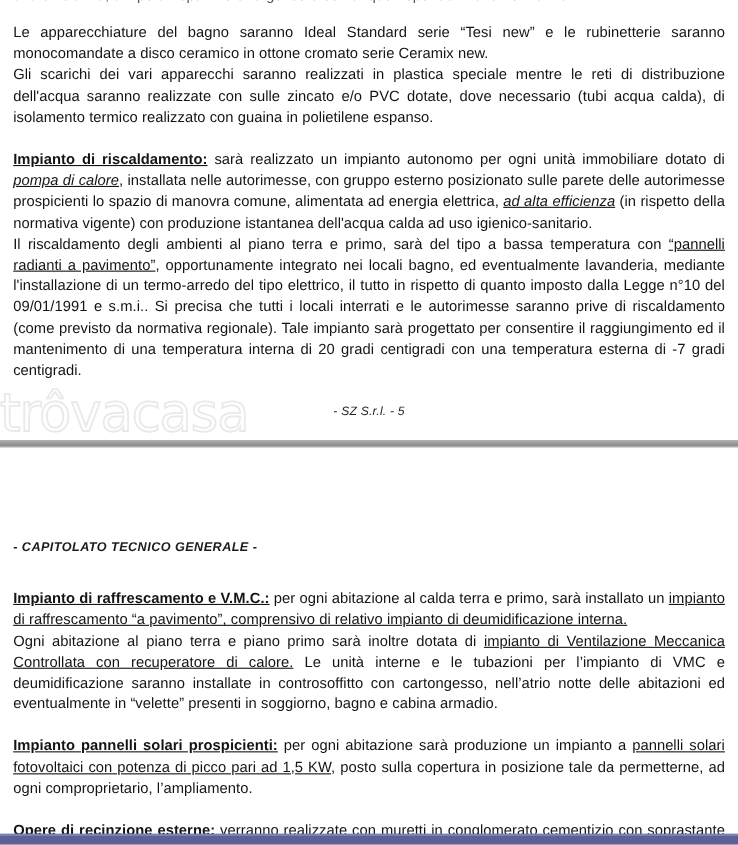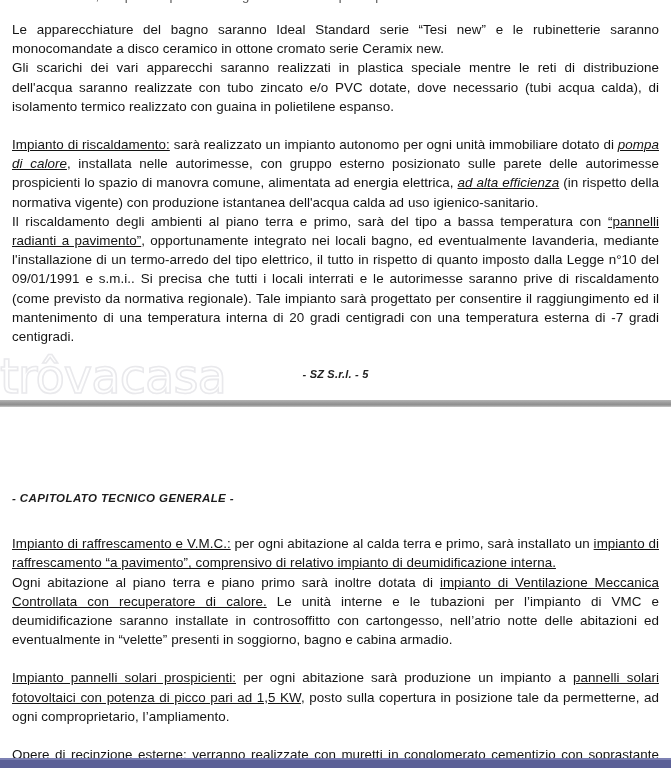--- a/index.html
+++ b/index.html
@@ -60,38 +60,38 @@
 
   p.body-par + p.body-par {
     margin-top: 0;
   }
 
   .par-gap {
     height: 19px;
   }
 
   .b-u {
-    font-weight: normal;
+    font-weight: bold;
     text-decoration: underline;
   }
   .i-u {
     font-style: italic;
     text-decoration: underline;
   }
   .u {
     text-decoration: underline;
   }
 
   
   .page-footer {
     margin-top: 22px;
     text-align: center;
     font-size: 11px;
     font-style: italic;
-    font-weight: bold;
+    font-weight: normal;
     color: #222;
     letter-spacing: 0.2px;
   }
 
   
   .watermark {
     position: absolute;
     left: 0;
     right: 0;
     top: 352px;
@@ -154,21 +154,21 @@
   <div class="page" style="padding-top:0;">
 
     <div class="clipped-line">
       <span class="ghost">alta efficienza, di tipo a risparmio energetico e comunque rispondenti alle normative.</span>
     </div>
 
     <div style="height:12px;"></div>
 
     <p class="body-par">Le apparecchiature del bagno saranno Ideal Standard serie “Tesi new” e le rubinetterie saranno monocomandate a disco ceramico in ottone cromato serie Ceramix new.</p>
 
-    <p class="body-par">Gli scarichi dei vari apparecchi saranno realizzati in plastica speciale mentre le reti di distribuzione dell'acqua saranno realizzate con tubo zincato e/o PVC dotate, dove necessario (tubi acqua calda), di isolamento termico realizzato con guaina in polietilene espanso.</p>
+    <p class="body-par">Gli scarichi dei vari apparecchi saranno realizzati in plastica speciale mentre le reti di distribuzione dell'acqua saranno realizzate con sulle zincato e/o PVC dotate, dove necessario (tubi acqua calda), di isolamento termico realizzato con guaina in polietilene espanso.</p>
 
     <div class="par-gap"></div>
 
     <p class="body-par"><span class="b-u">Impianto di riscaldamento:</span><span> sarà realizzato un impianto autonomo per ogni unità immobiliare dotato di </span><span class="i-u">pompa di calore</span><span>, installata nelle autorimesse, con gruppo esterno posizionato sulle parete delle autorimesse prospicienti lo spazio di manovra comune, alimentata ad energia elettrica, </span><span class="i-u">ad alta efficienza</span><span> (in rispetto della normativa vigente) con produzione istantanea dell'acqua calda ad uso igienico-sanitario.</span></p>
 
     <p class="body-par"><span>Il riscaldamento degli ambienti al piano terra e primo, sarà del tipo a bassa temperatura con </span><span class="u">“pannelli radianti a pavimento”</span><span>, opportunamente integrato nei locali bagno, ed eventualmente lavanderia, mediante l'installazione di un termo-arredo del tipo elettrico, il tutto in rispetto di quanto imposto dalla Legge n°10 del 09/01/1991 e s.m.i.. Si precisa che tutti i locali interrati e le autorimesse saranno prive di riscaldamento (come previsto da normativa regionale). Tale impianto sarà progettato per consentire il raggiungimento ed il mantenimento di una temperatura interna di 20 gradi centigradi con una temperatura esterna di -7 gradi centigradi.</span></p>
 
     <div class="page-footer">- SZ S.r.l. - 5</div>
 
     <div style="height:56px;"></div>

